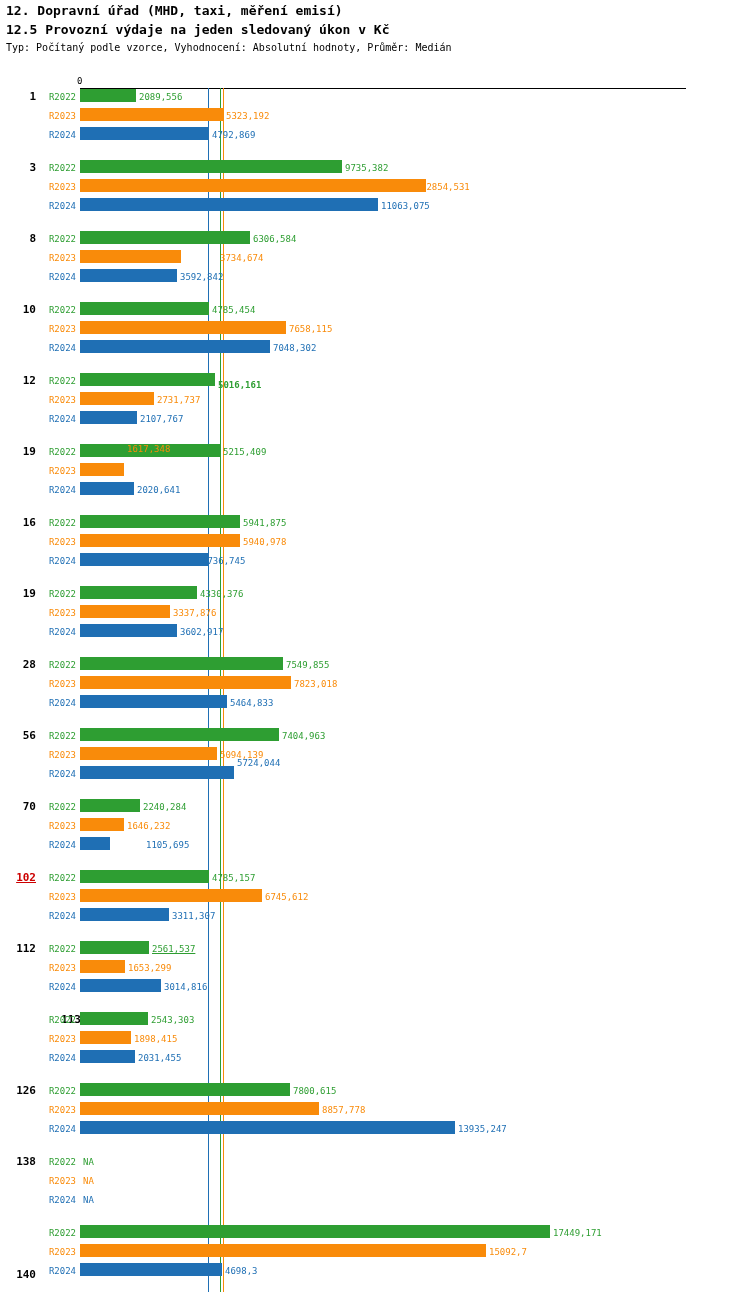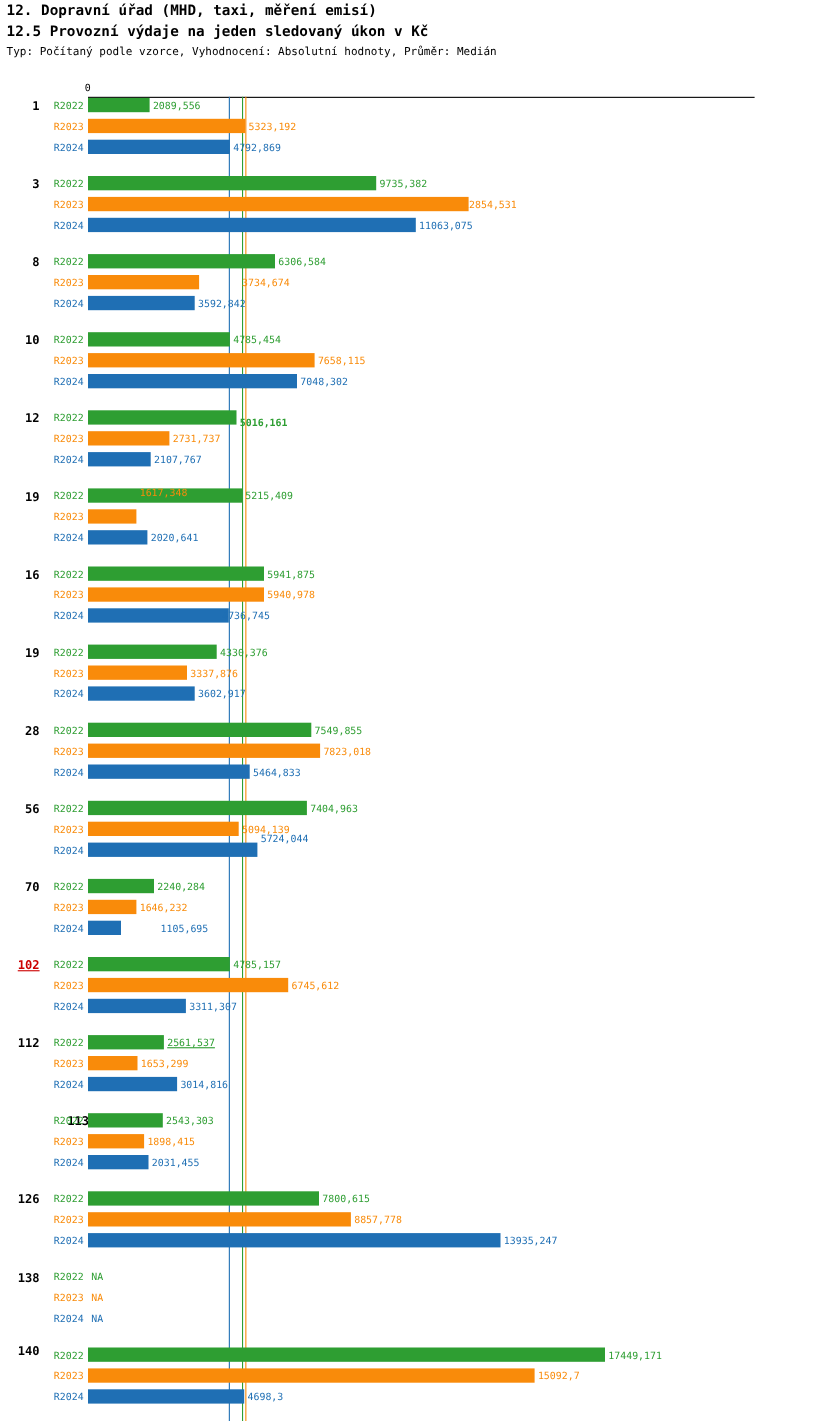--- a/index.html
+++ b/index.html
@@ -248,21 +248,21 @@
     <div class="series-label" style="left: 38px; width: 38px; top: 1124px; color: rgb(31, 111, 180);">R2024</div>
     <div class="bar" style="left: 80px; top: 1121px; width: 375px; background: rgb(31, 111, 180);"></div>
     <div class="bar-value" style="left: 458px; top: 1124px; color: rgb(31, 111, 180);">13935,247</div>
     <div class="group-label" style="left: 0px; width: 36px; top: 1155px;">138</div>
     <div class="series-label" style="left: 38px; width: 38px; top: 1157px; color: rgb(46, 158, 50);">R2022</div>
     <div class="bar-value" style="left: 83px; top: 1157px; color: rgb(46, 158, 50);">NA</div>
     <div class="series-label" style="left: 38px; width: 38px; top: 1176px; color: rgb(249, 139, 10);">R2023</div>
     <div class="bar-value" style="left: 83px; top: 1176px; color: rgb(249, 139, 10);">NA</div>
     <div class="series-label" style="left: 38px; width: 38px; top: 1195px; color: rgb(31, 111, 180);">R2024</div>
     <div class="bar-value" style="left: 83px; top: 1195px; color: rgb(31, 111, 180);">NA</div>
-    <div class="group-label" style="left: 0px; width: 36px; top: 1222px; text-align: right;">140</div>
+    <div class="group-label" style="left: 0px; width: 36px; top: 1268px; text-align: right;">140</div>
     <div class="series-label" style="left: 38px; width: 38px; top: 1228px; color: rgb(46, 158, 50);">R2022</div>
     <div class="bar" style="left: 80px; top: 1225px; width: 470px; background: rgb(46, 158, 50);"></div>
     <div class="bar-value" style="left: 553px; top: 1228px; color: rgb(46, 158, 50);">17449,171</div>
     <div class="series-label" style="left: 38px; width: 38px; top: 1247px; color: rgb(249, 139, 10);">R2023</div>
     <div class="bar" style="left: 80px; top: 1244px; width: 406px; background: rgb(249, 139, 10);"></div>
     <div class="bar-value" style="left: 489px; top: 1247px; color: rgb(249, 139, 10);">15092,7</div>
     <div class="series-label" style="left: 38px; width: 38px; top: 1266px; color: rgb(31, 111, 180);">R2024</div>
     <div class="bar" style="left: 80px; top: 1263px; width: 142px; background: rgb(31, 111, 180);"></div>
     <div class="bar-value" style="left: 225px; top: 1266px; color: rgb(31, 111, 180);">4698,3</div>
   </div>

